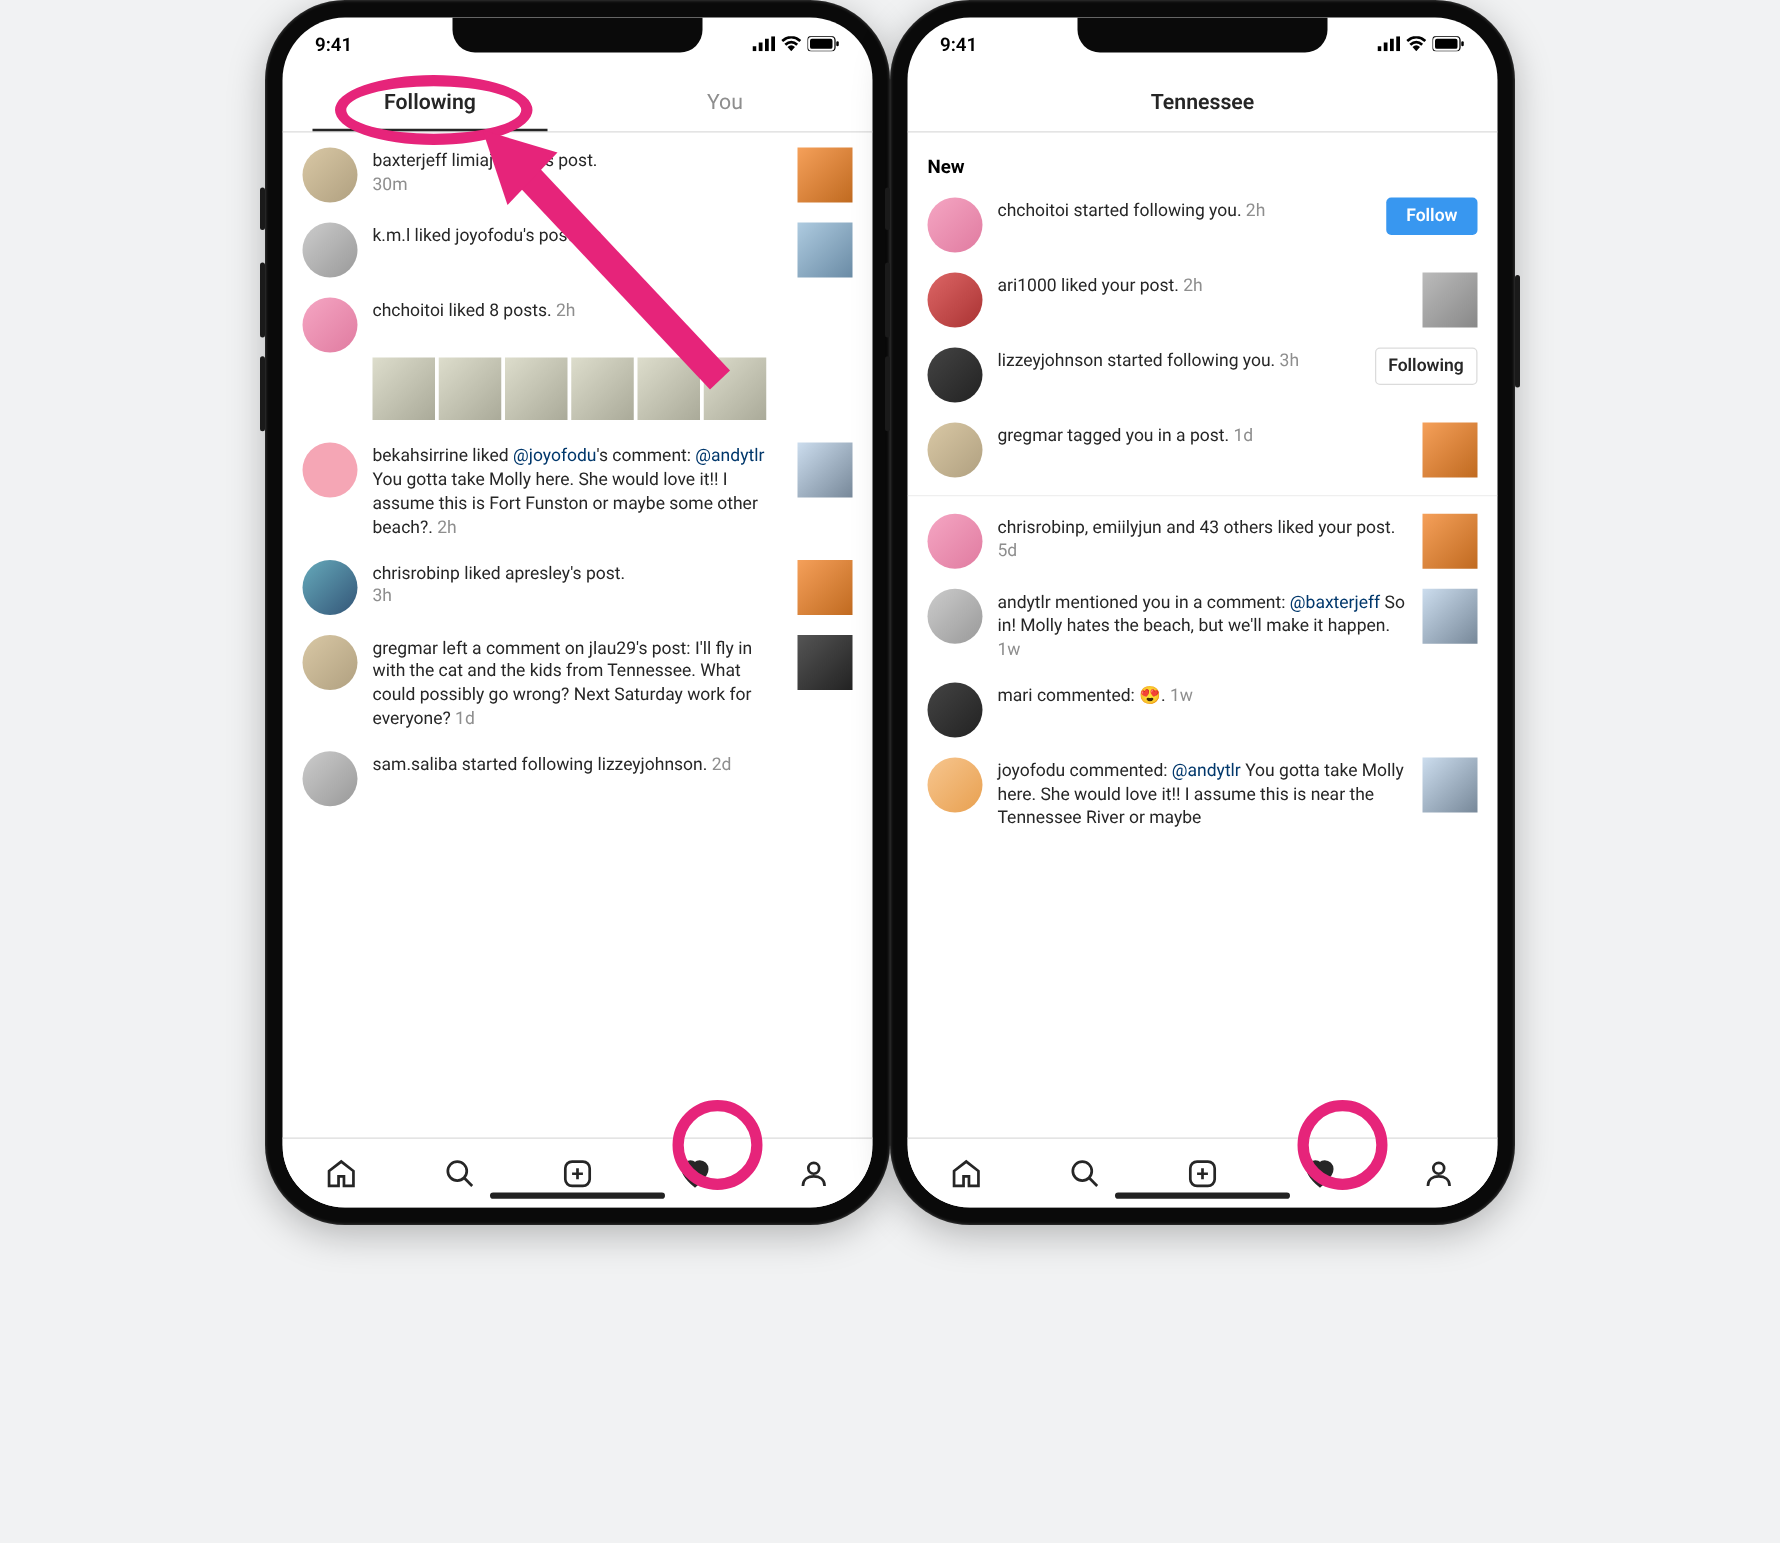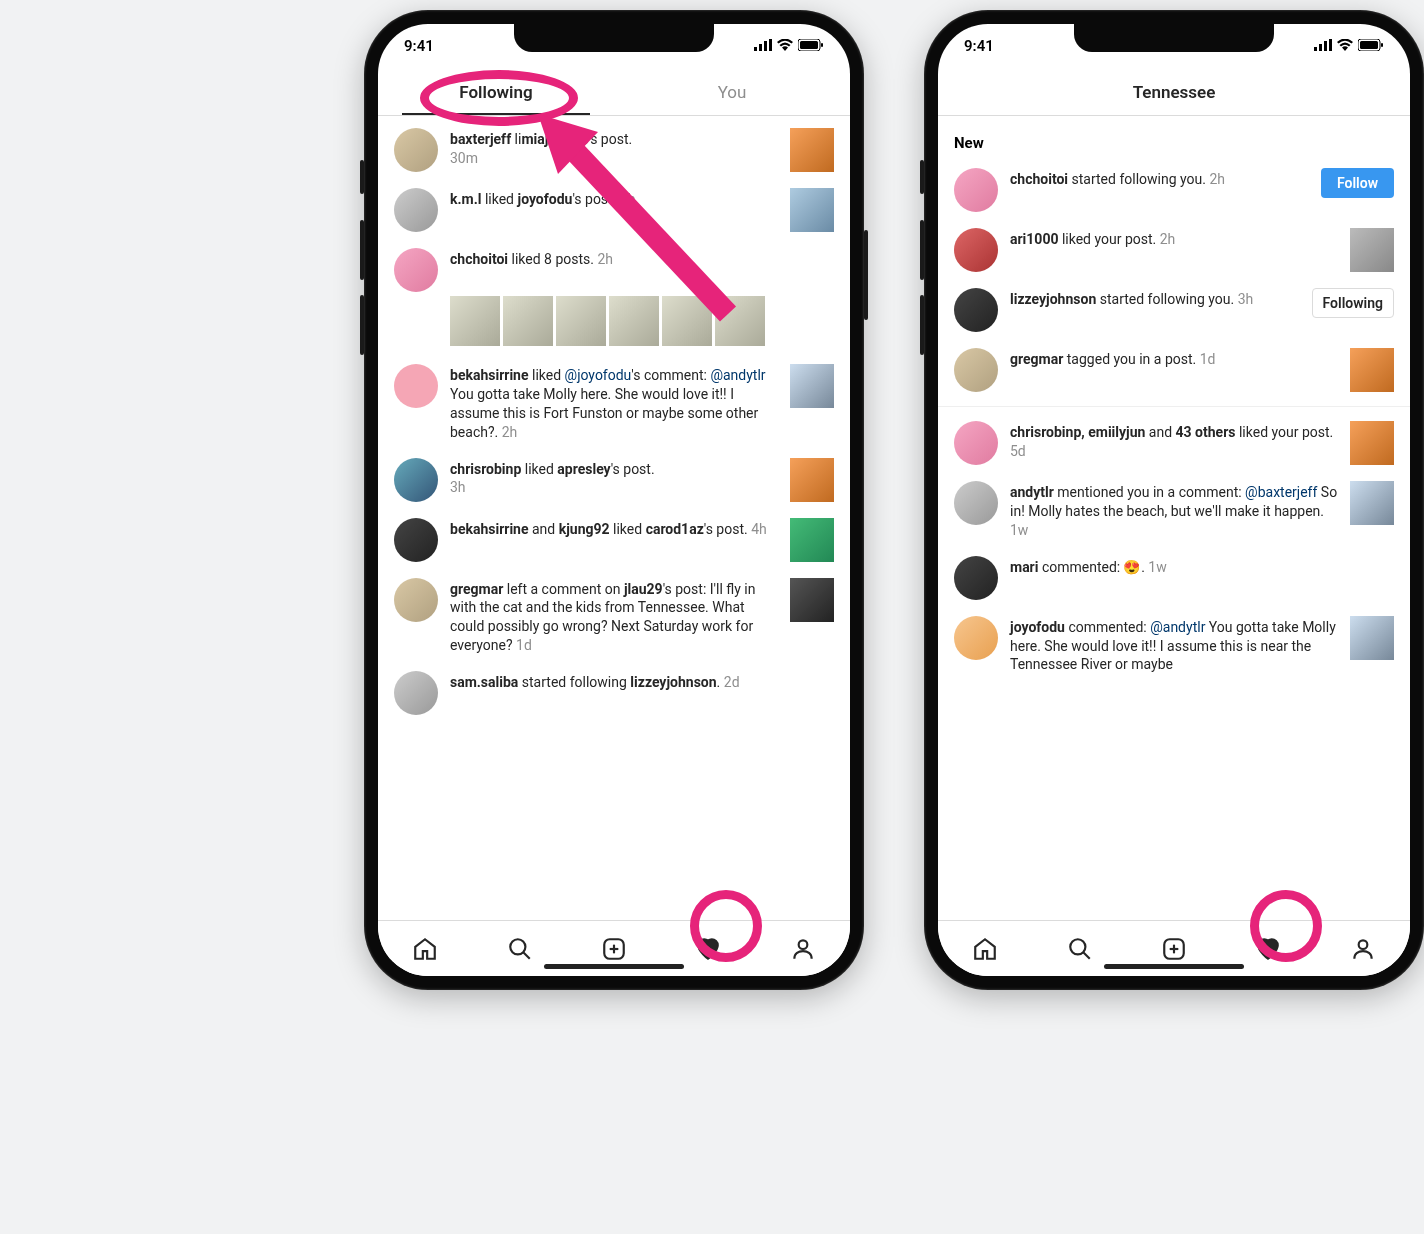--- a/index.html
+++ b/index.html
@@ -1,17 +1,17 @@
 <!DOCTYPE html>
 <html><head>
 <meta charset="utf-8">
 <style>
   * { box-sizing: border-box; margin: 0; padding: 0; font-family: -apple-system, BlinkMacSystemFont, "Segoe UI", Roboto, Helvetica, Arial, sans-serif; }
   body { background:#f1f2f3; width:1424px; height:1234px; position:relative; }
-  .stage { display:flex; gap:60px; justify-content:flex-end; padding-top:10px; }
+  .stage { display:flex; justify-content:center; }
   .phone { width:500px; height:980px; background:#0a0a0a; border-radius:64px; padding:14px; position:relative; box-shadow:0 8px 30px rgba(0,0,0,0.25), inset 0 0 3px rgba(255,255,255,0.3);}
   .phone-inner { width:100%; height:100%; background:#fff; border-radius:50px; overflow:hidden; position:relative; }
   .notch { position:absolute; top:0; left:50%; transform:translateX(-50%); width:200px; height:28px; background:#0a0a0a; border-bottom-left-radius:18px; border-bottom-right-radius:18px; z-index:20;}
   .side-btn { position:absolute; background:#1a1a1a; border-radius:3px; }
   .side-btn.l1{left:-4px;top:150px;width:4px;height:34px;}
   .side-btn.l2{left:-4px;top:210px;width:4px;height:60px;}
   .side-btn.l3{left:-4px;top:285px;width:4px;height:60px;}
   .side-btn.r1{right:-4px;top:220px;width:4px;height:90px;}
   .status-bar { height:44px; display:flex; justify-content:space-between; align-items:center; padding:0 26px; font-size:15px; font-weight:600;}
   .status-icons { display:flex; align-items:center; gap:5px;}
@@ -24,21 +24,21 @@
   .section-head { font-size:15px; font-weight:700; padding:14px 16px 8px;}
   .row { display:flex; align-items:flex-start; padding:8px 16px; gap:12px;}
   .avatar { width:44px; height:44px; border-radius:50%; flex-shrink:0; background:linear-gradient(135deg,#ccc,#999); display:flex; align-items:center; justify-content:center; overflow:hidden;}
   .avatar.pink{background:linear-gradient(135deg,#f5a6c3,#e07ba0);}
   .avatar.blue{background:linear-gradient(135deg,#6ab,#357);}
   .avatar.tan{background:linear-gradient(135deg,#d9c8a5,#b0a080);}
   .avatar.orange{background:linear-gradient(135deg,#f7c68f,#e8a050);}
   .avatar.dark{background:linear-gradient(135deg,#444,#222);}
   .avatar.red{background:linear-gradient(135deg,#d66,#a33);}
   .body { flex:1; font-size:14px; line-height:1.35; color:#262626; padding-top:2px;}
-  .body b{font-weight:700;}
+  .body b{font-weight:400;}
   .body .mention{color:#00376b;}
   .body .time{color:#8e8e8e;}
   .thumb { width:44px; height:44px; background:linear-gradient(135deg,#bca,#786); flex-shrink:0;}
   .thumb.sky{background:linear-gradient(135deg,#aecbe0,#6a8ba5);}
   .thumb.orange{background:linear-gradient(135deg,#f5a05a,#c06a20);}
   .thumb.green{background:linear-gradient(135deg,#4b7,#285);}
   .thumb.grey{background:linear-gradient(135deg,#bbb,#888);}
   .thumb.dark{background:linear-gradient(135deg,#555,#222);}
   .thumb.beach{background:linear-gradient(135deg,#cde,#789);}
   .btn-follow{background:#3897f0;color:#fff;border:none;border-radius:4px;padding:7px 16px;font-size:14px;font-weight:600;}
@@ -146,27 +146,20 @@
         </div>
 
         <div class="row">
           <div class="avatar blue"></div>
           <div class="body">
             <b>chrisrobinp</b><span> liked </span><b>apresley</b><span>'s post.</span><br><span class="time"> 3h</span>
           </div>
           <div class="thumb orange"></div>
         </div>
 
-        <div class="row">
-          <div class="avatar dark"></div>
-          <div class="body">
-            <b>bekahsirrine</b><span> and </span><b>kjung92</b><span> liked </span><b>carod1az</b><span>'s post.</span><span class="time"> 4h</span>
-          </div>
-          <div class="thumb green"></div>
-        </div>
 
         <div class="row">
           <div class="avatar tan"></div>
           <div class="body">
             <b>gregmar</b><span> left a comment on </span><b>jlau29</b><span>'s post:  I'll fly in with the cat and the kids from Tennessee. What could possibly go wrong? Next Saturday work for everyone?</span><span class="time"> 1d</span>
           </div>
           <div class="thumb dark"></div>
         </div>
 
         <div class="row">

